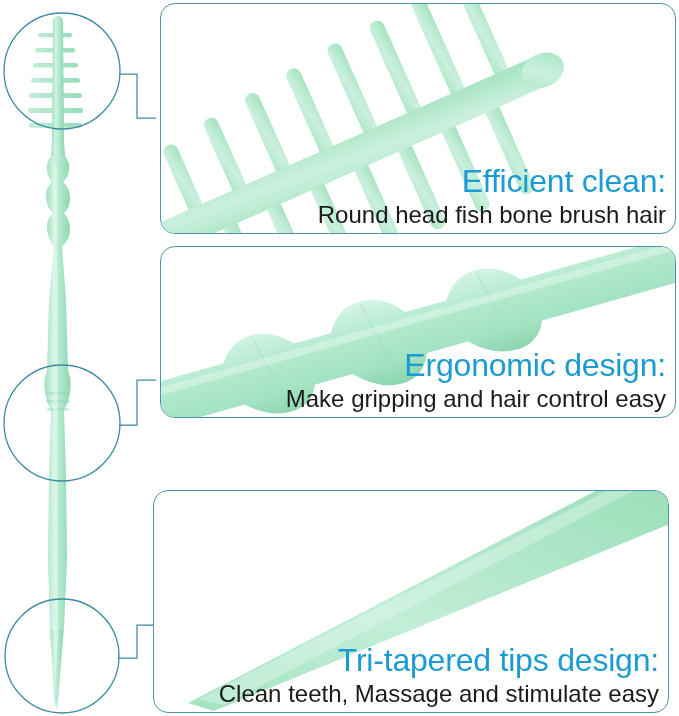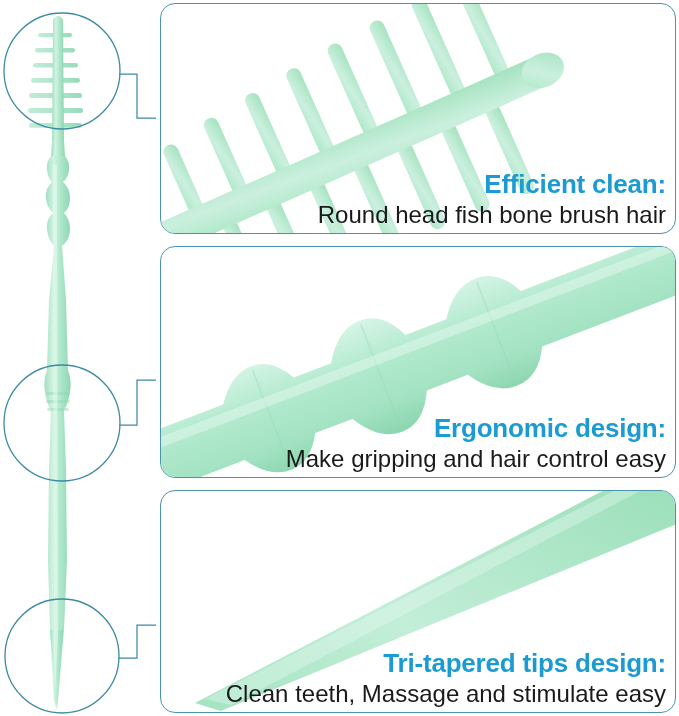--- a/index.html
+++ b/index.html
@@ -40,44 +40,44 @@
   
   .panel {
     position: absolute;
     box-sizing: border-box;
     border: 1.2px solid #4b93a8;
     border-radius: 15px;
     background: #ffffff;
     overflow: hidden;
   }
   #panel-1 { left: 160px; top: 3px;   width: 516px; height: 231px; }
-  #panel-2 { left: 160px; top: 246px; width: 516px; height: 232px; }
-  #panel-3 { left: 160px; top: 490px; width: 516px; height: 223px; }
+  #panel-2 { left: 160px; top: 246px; width: 516px; height: 172px; }
+  #panel-3 { left: 153px; top: 490px; width: 516px; height: 223px; }
 
   .panel-art {
     position: absolute;
     left: 0;
     top: 0;
     width: 100%;
     height: 100%;
     pointer-events: none;
   }
 
   .panel-text {
     position: absolute;
     right: 9px;
     bottom: 6px;
     text-align: right;
     line-height: 1.06;
   }
   .panel-heading {
     display: block;
     color: #1b9bd1;
-    font-weight: bold;
-    font-size: 26px;
+    font-weight: normal;
+    font-size: 32px;
     letter-spacing: -0.2px;
     white-space: nowrap;
   }
   .panel-body {
     display: block;
     color: #1a1a1a;
     font-size: 24px;
     font-weight: normal;
     margin-top: 3px;
     white-space: nowrap;

